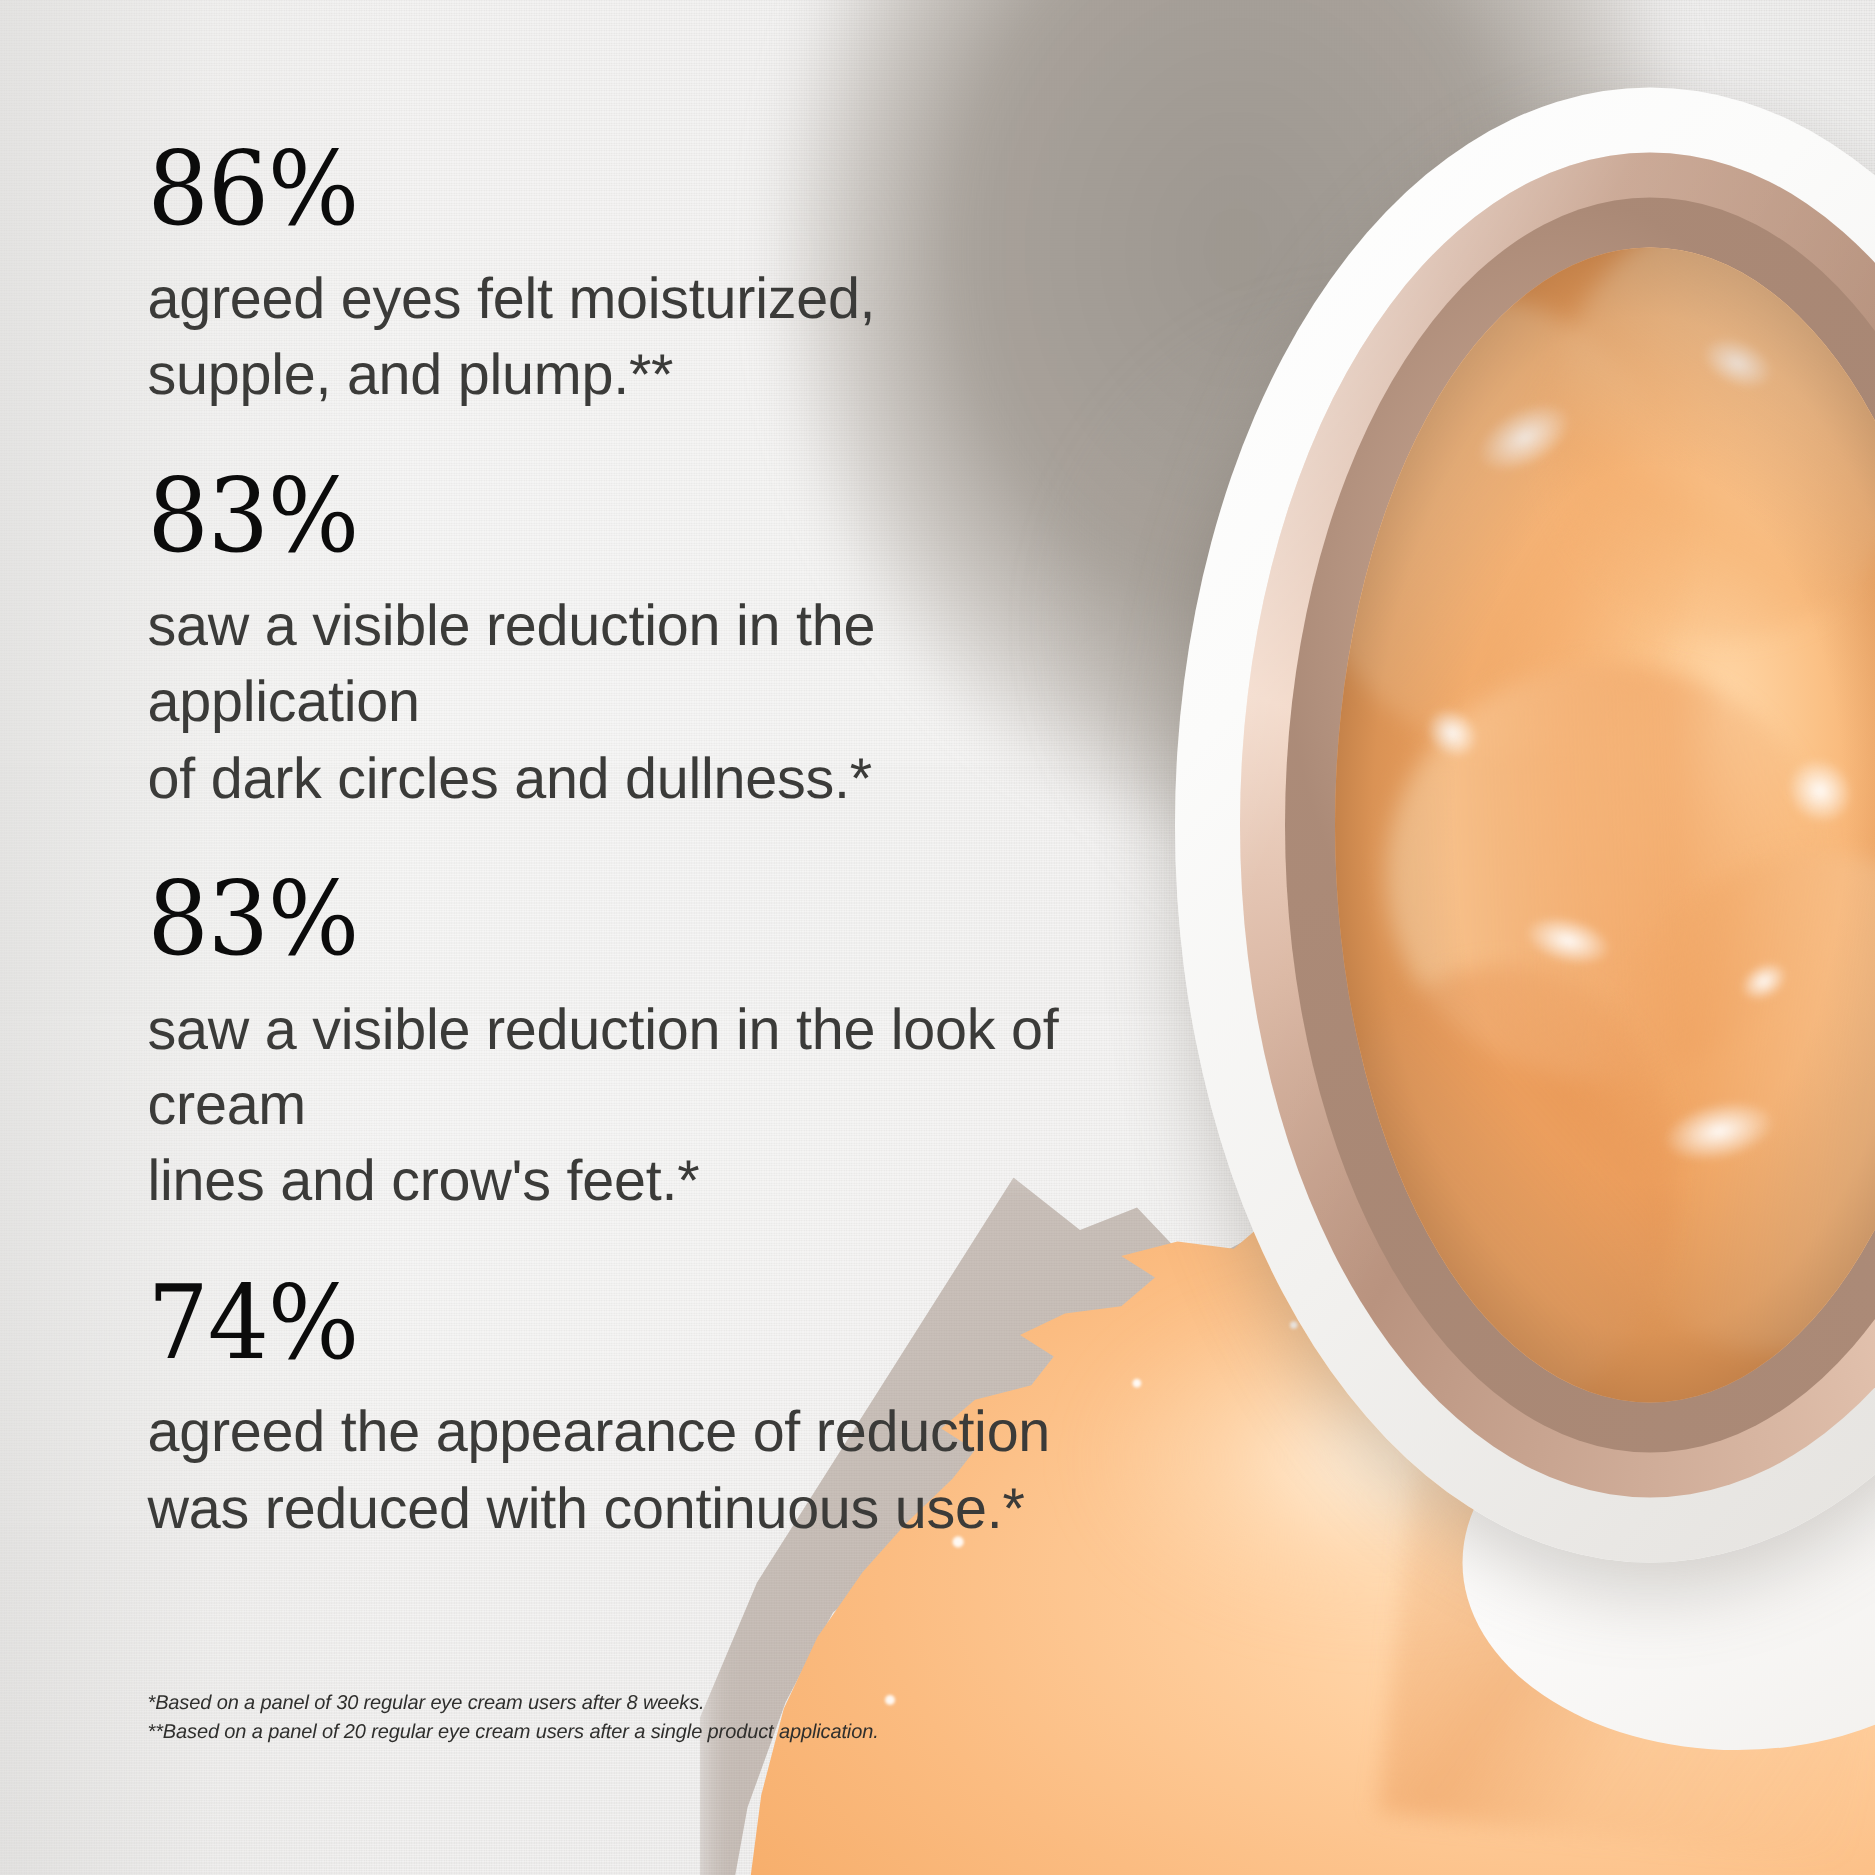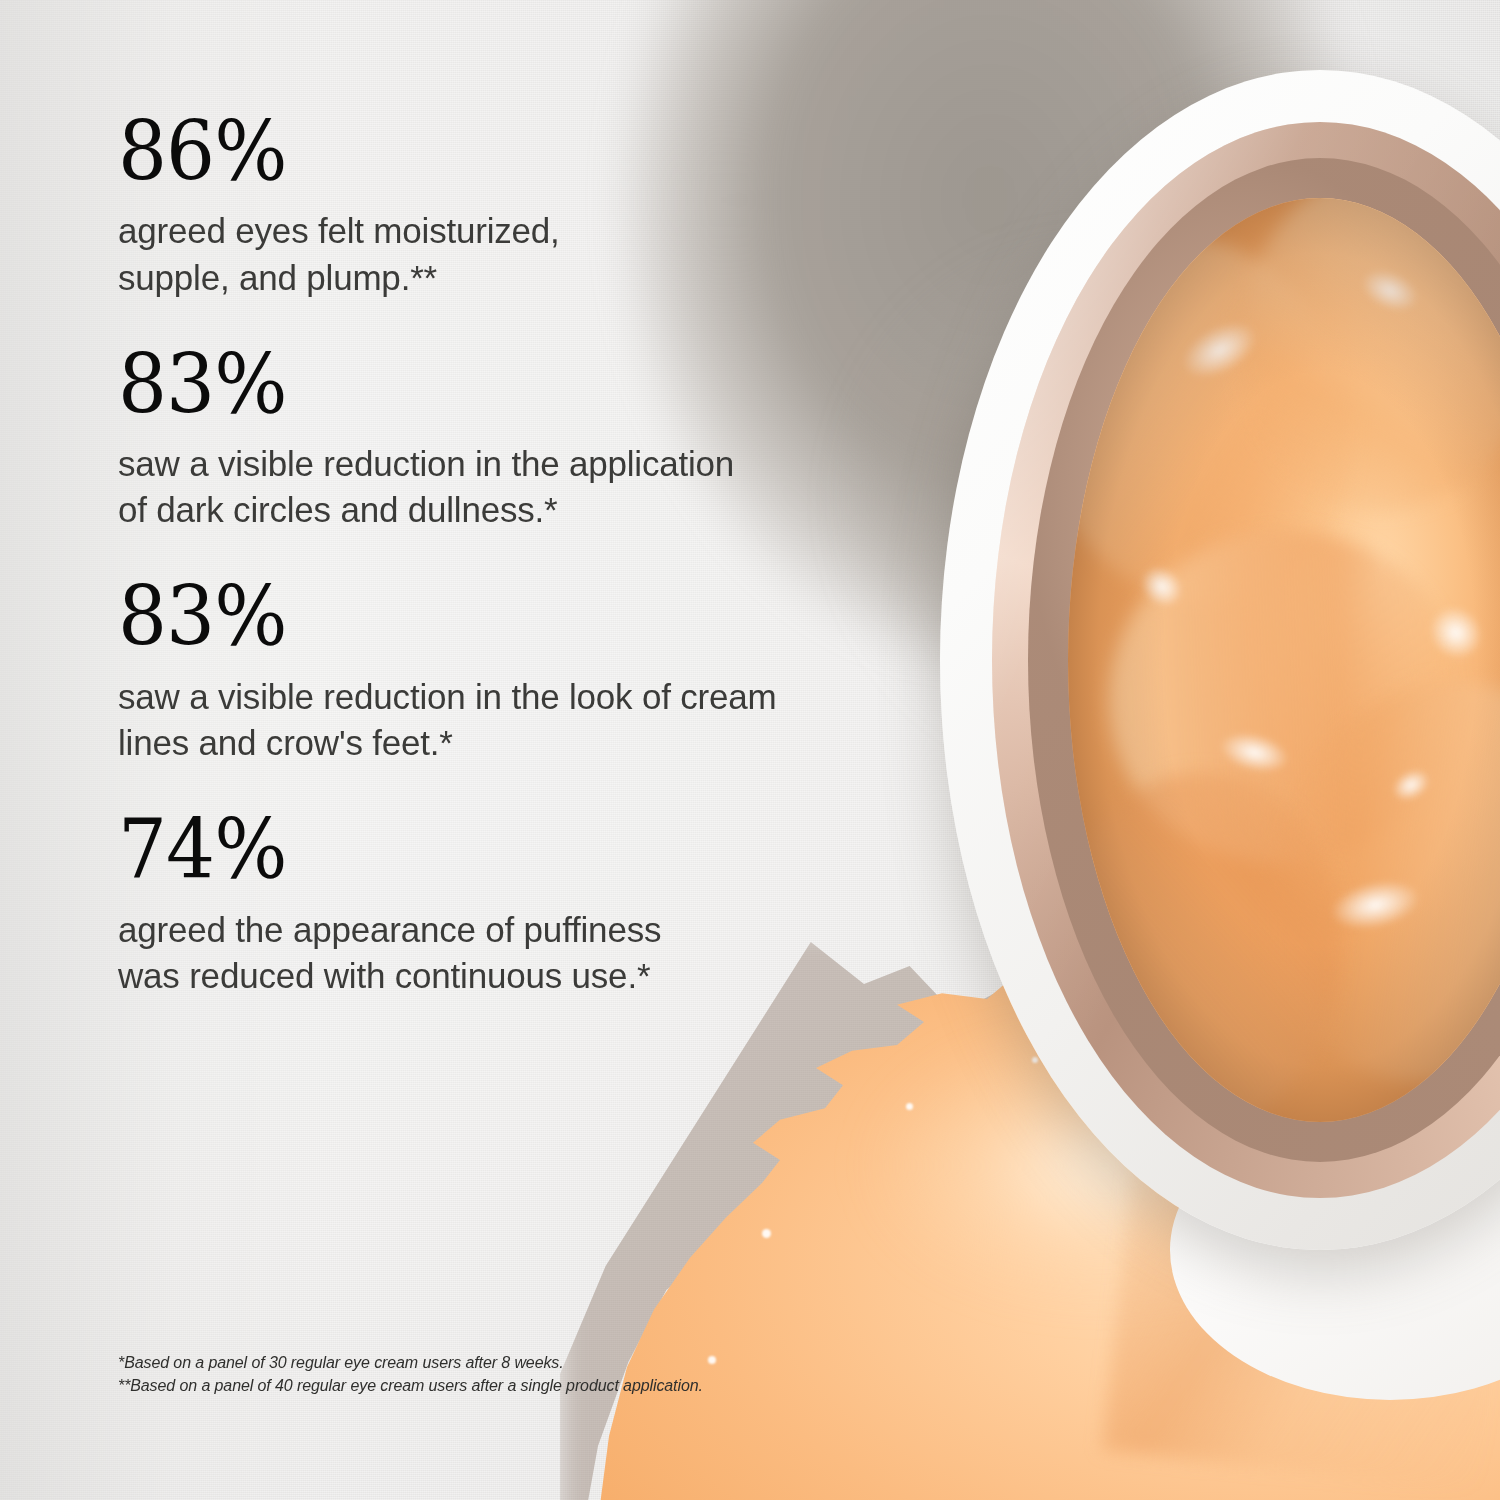--- a/index.html
+++ b/index.html
@@ -205,21 +205,21 @@
     line-height:0.98;
     letter-spacing:-1px;
     color:#0b0b0b;
     font-weight:400;
     transform:scaleX(.94);
     transform-origin:left center;
     margin-bottom:16px;
   }
   .stat-desc {
     font-family:"Liberation Sans", sans-serif;
-    font-size:35px;
+    font-size:46px;
     line-height:1.32;
     color:#3b3b39;
     font-weight:400;
     letter-spacing:-.2px;
     white-space:pre-line;
   }
 
   .footnotes {
     position:absolute;
     left:118px; top:1352px;
@@ -297,24 +297,24 @@
     </div>
 
     <div class="stat">
       <div class="stat-value">83%</div>
       <div class="stat-desc">saw a visible reduction in the look of cream
 lines and crow's feet.*</div>
     </div>
 
     <div class="stat">
       <div class="stat-value">74%</div>
-      <div class="stat-desc">agreed the appearance of puffiness
+      <div class="stat-desc">agreed the appearance of reduction
 was reduced with continuous use.*</div>
     </div>
 
   </div>
 
   <div class="footnotes">
     <div class="footnote">*Based on a panel of 30 regular eye cream users after 8 weeks.</div>
-    <div class="footnote">**Based on a panel of 40 regular eye cream users after a single product application.</div>
+    <div class="footnote">**Based on a panel of 20 regular eye cream users after a single product application.</div>
   </div>
 
 </div>
 
 </body></html>

